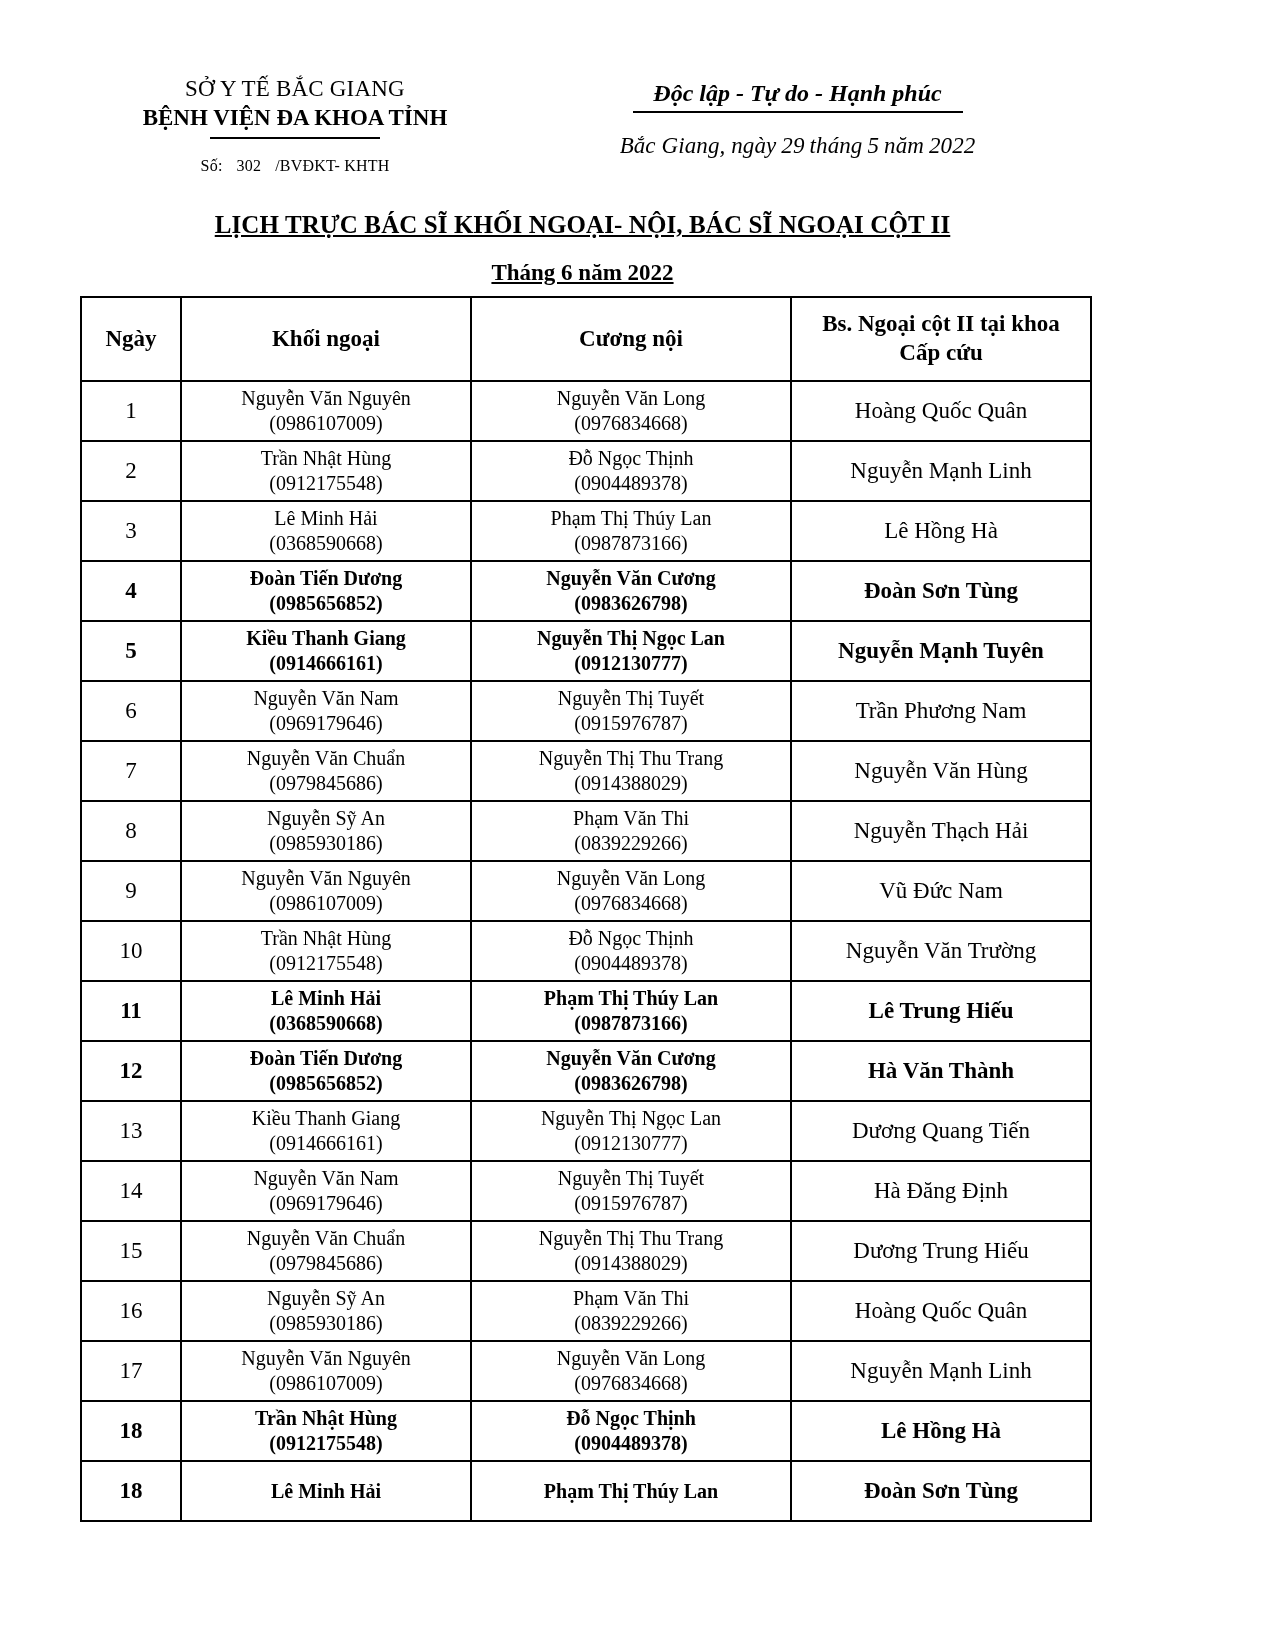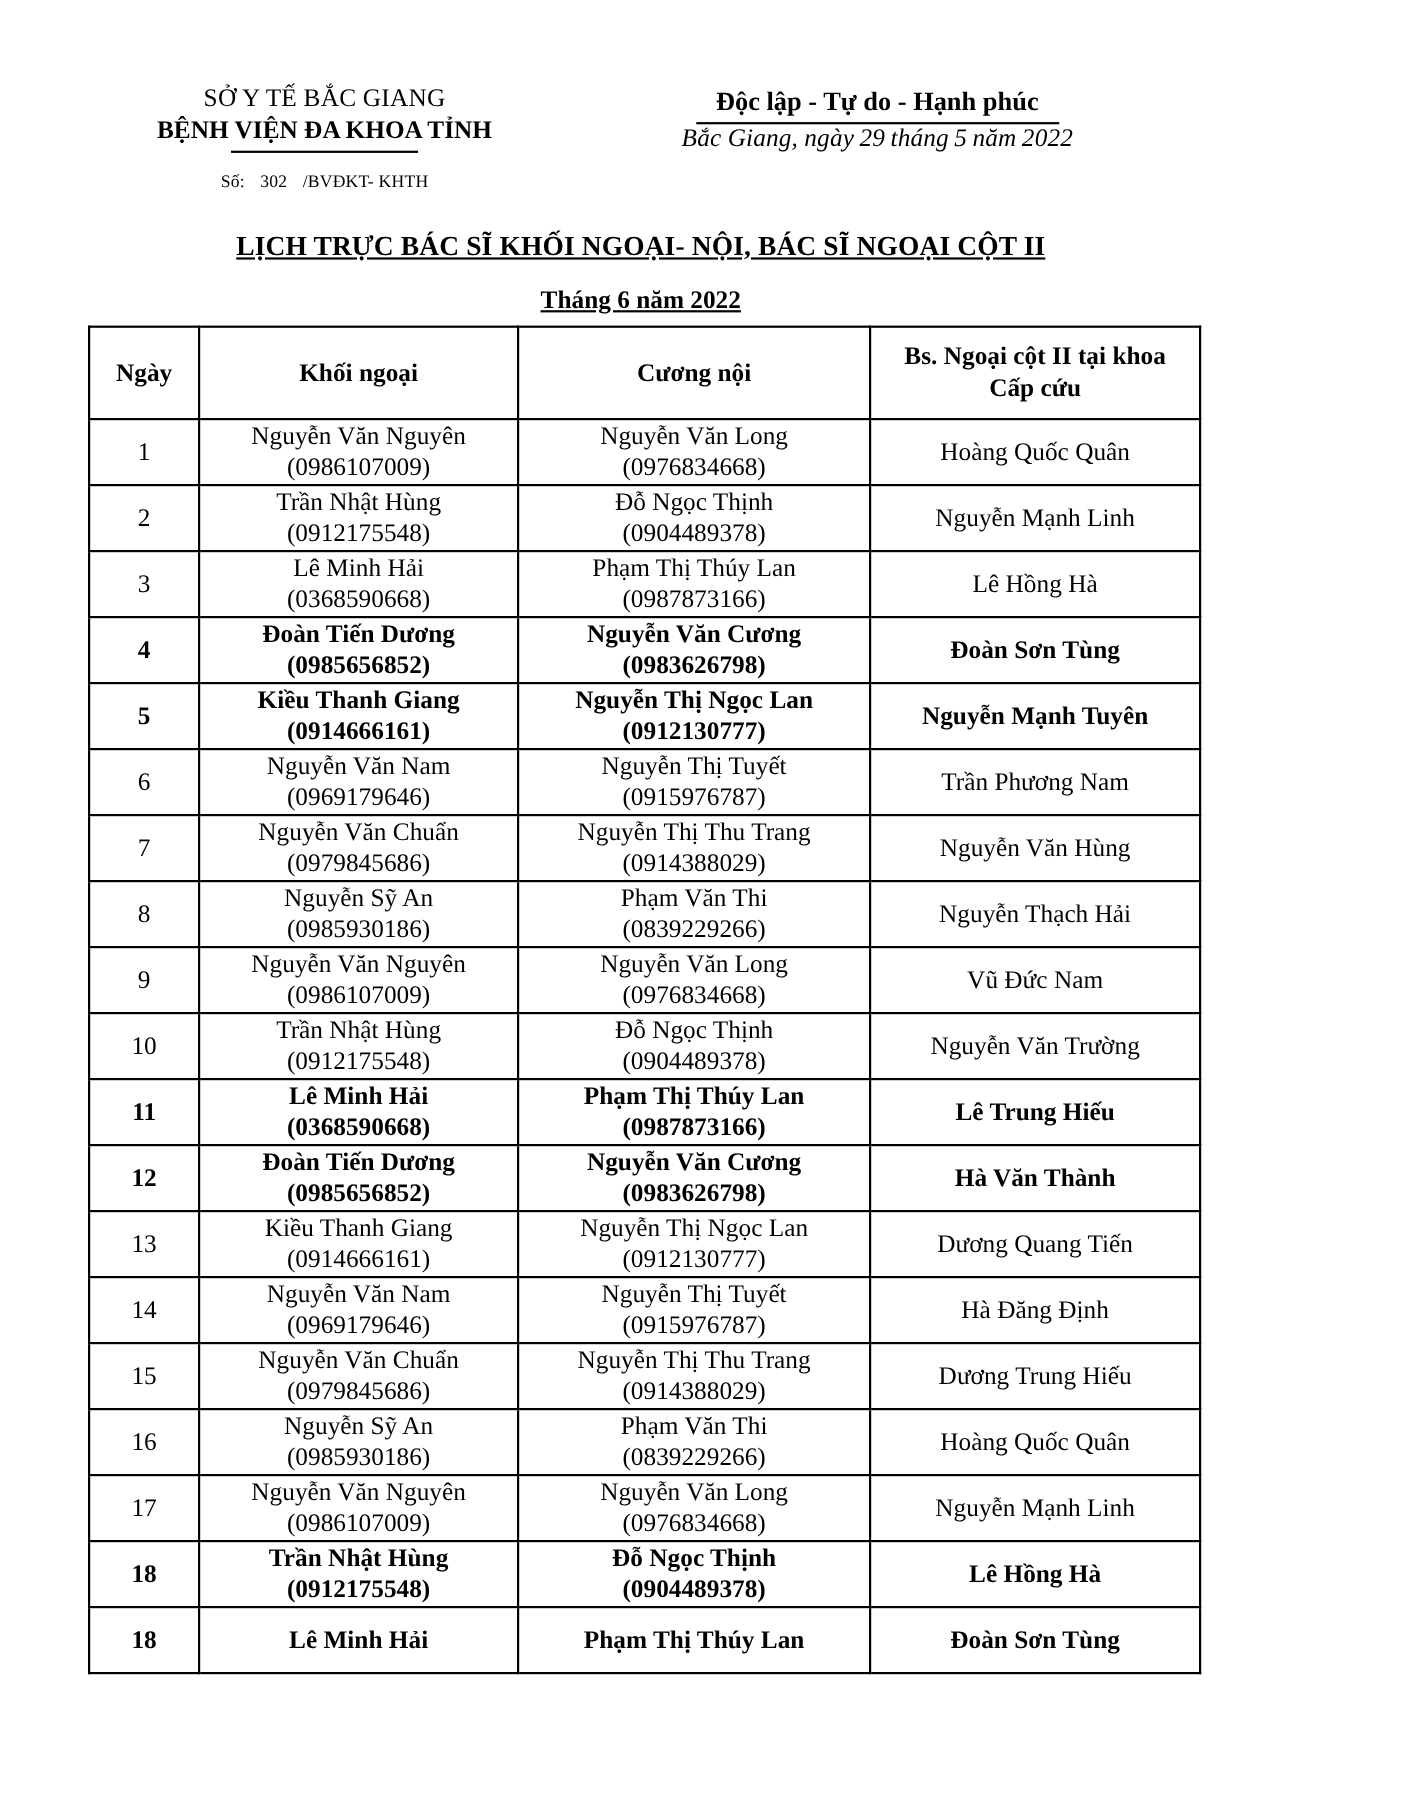--- a/index.html
+++ b/index.html
@@ -68,30 +68,32 @@
     font-weight: bold;
     letter-spacing: .2px;
     line-height: 1.3;
   }
   .nation-line2 {
     font-size: 24px;
     font-weight: bold;
     margin-top: 4px;
     display: inline-block;
     line-height: 1.3;
+    font-style: italic;
   }
   .hr-mid {
     width: 330px;
     height: 2px;
     background: #000;
     margin: 2px auto 0 auto;
   }
   .place-date {
     font-size: 23px;
     font-style: italic;
+    margin-top: 20px;
     letter-spacing: .1px;
   }
   .place-date .gap { display: inline-block; width: 5px; }
 
   
   .title-block {
     text-align: center;
     margin-top: 36px;
     text-decoration: underline;
   }
@@ -129,21 +131,21 @@
   }
   col.c-day   { width: 100px; }
   col.c-ext   { width: 290px; }
   col.c-int   { width: 320px; }
   col.c-er    { width: 300px; }
 
   td.day {
     font-size: 23px;
   }
   td.cell {
-    font-size: 23px;
+    font-size: 20px;
     line-height: 1.22;
     padding: 5px 2px 6px 2px;
   }
   td.cell .nm { display: block; }
   td.cell .ph { display: block; }
   td.er {
     font-size: 23px;
   }
   tr.bold td {
     font-weight: bold;

